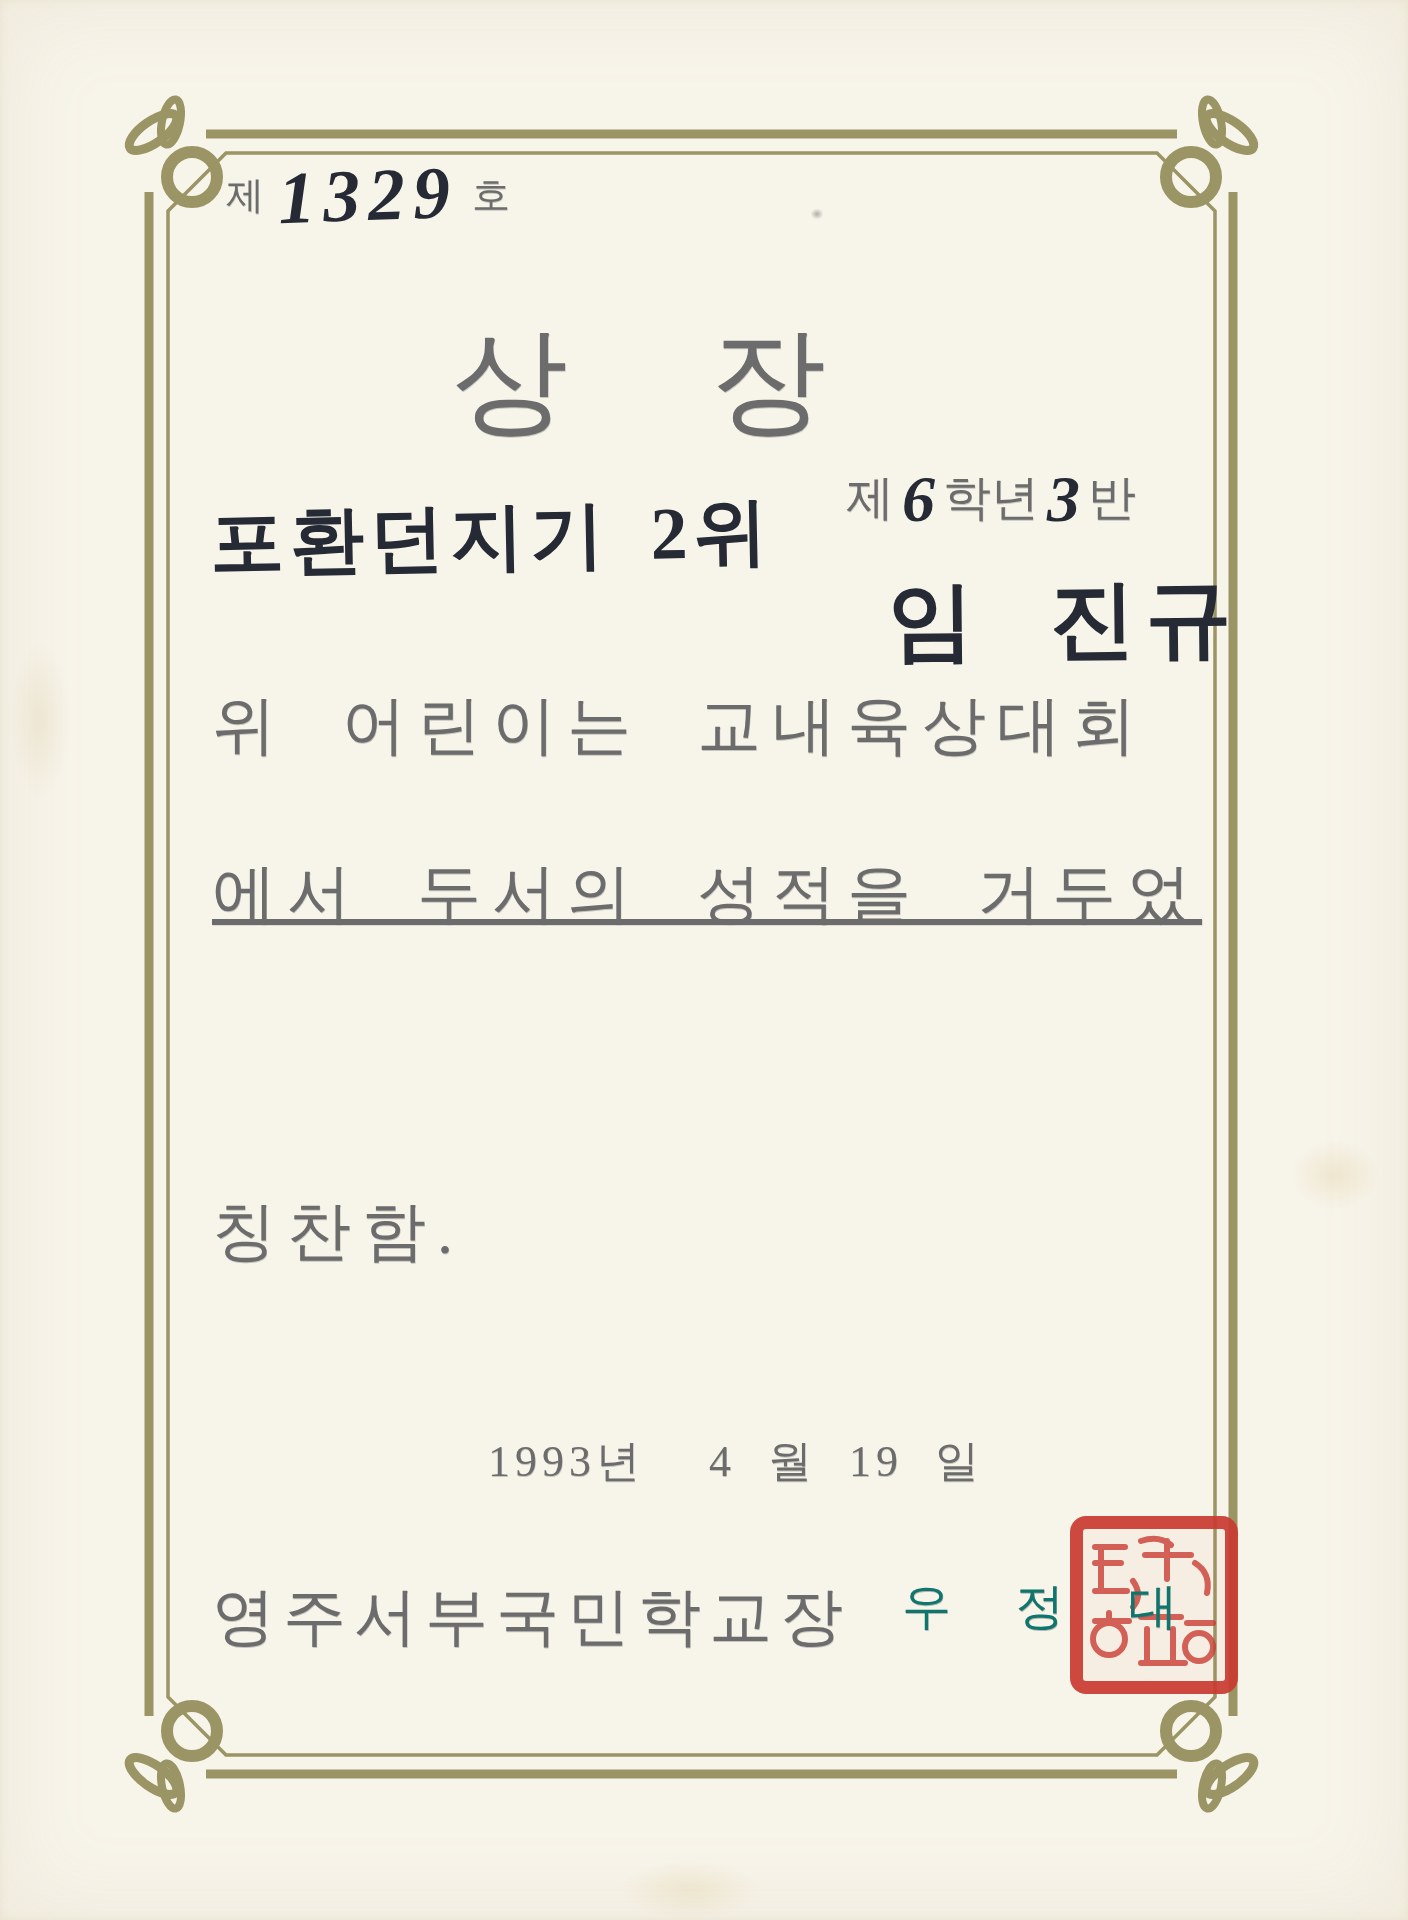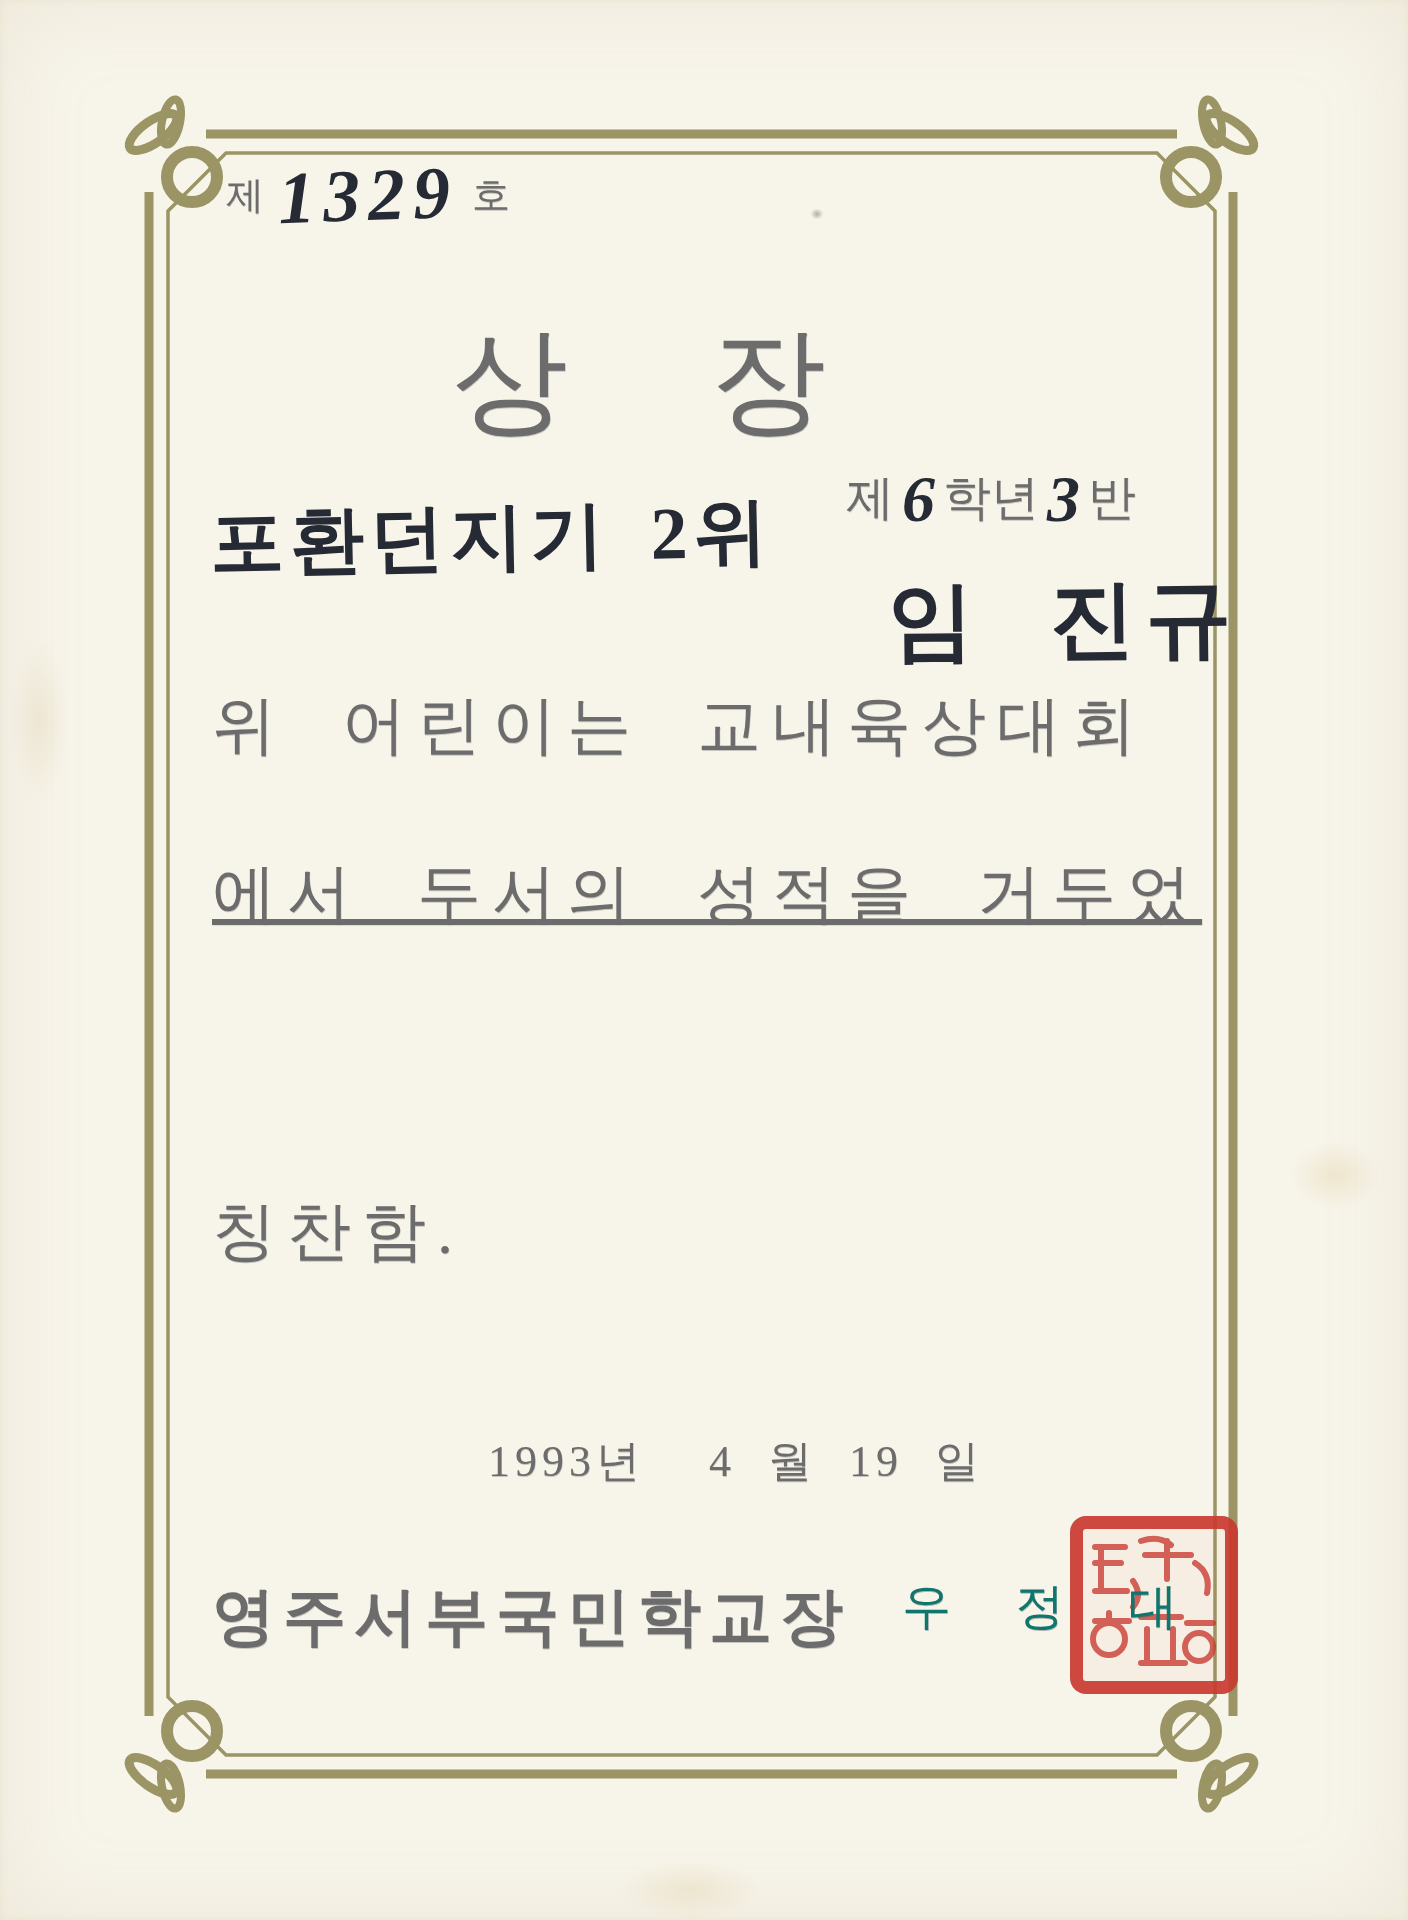--- a/index.html
+++ b/index.html
@@ -24,21 +24,21 @@
   .grade-row{left:846px;top:462px;display:flex;align-items:flex-end;gap:8px;}
   .grade-row .p{font-size:48px;line-height:1.25;}
   .grade-row .d{font-size:66px;font-style:italic;line-height:1;position:relative;top:4px;}
   .student-name{left:888px;top:562px;font-size:86px;word-spacing:34px;letter-spacing:10px;white-space:nowrap;transform:rotate(-0.6deg);}
   .body-line{left:212px;font-size:64px;letter-spacing:11px;word-spacing:28px;white-space:nowrap;}
   .l1{top:682px;text-align:right;}
   .l2{top:850px;text-decoration:underline;}
   .l3{top:1018px;letter-spacing:13px;word-spacing:58px;}
   .l4{top:1188px;}
   .date-line{left:488px;top:1432px;font-size:44px;letter-spacing:5px;}
-  .issuer{left:212px;top:1574px;font-size:63px;letter-spacing:8px;white-space:nowrap;font-weight:bold;}
+  .issuer{left:212px;top:1574px;font-size:63px;letter-spacing:8px;white-space:nowrap;}
   .principal{left:902px;top:1574px;font-size:49px;word-spacing:44px;letter-spacing:4px;white-space:nowrap;z-index:4;color:#0f766e;text-shadow:0.5px 0.5px 0 rgba(87,88,92,.4);}
   .seal{
     left:1070px;top:1516px;width:168px;height:178px;z-index:3;
     border:13px solid rgba(201,57,48,.92);border-radius:16px;
     box-sizing:border-box;background:rgba(222,90,80,.04);
   }
   .seal svg{display:block;}
   .spot{border-radius:50%;pointer-events:none;}
   .s1{left:1290px;top:1140px;width:90px;height:70px;background:radial-gradient(ellipse,rgba(205,175,95,.20),rgba(205,175,95,0) 70%);}
   .s2{left:620px;top:1860px;width:140px;height:60px;background:radial-gradient(ellipse,rgba(200,170,90,.16),rgba(200,170,90,0) 70%);}

